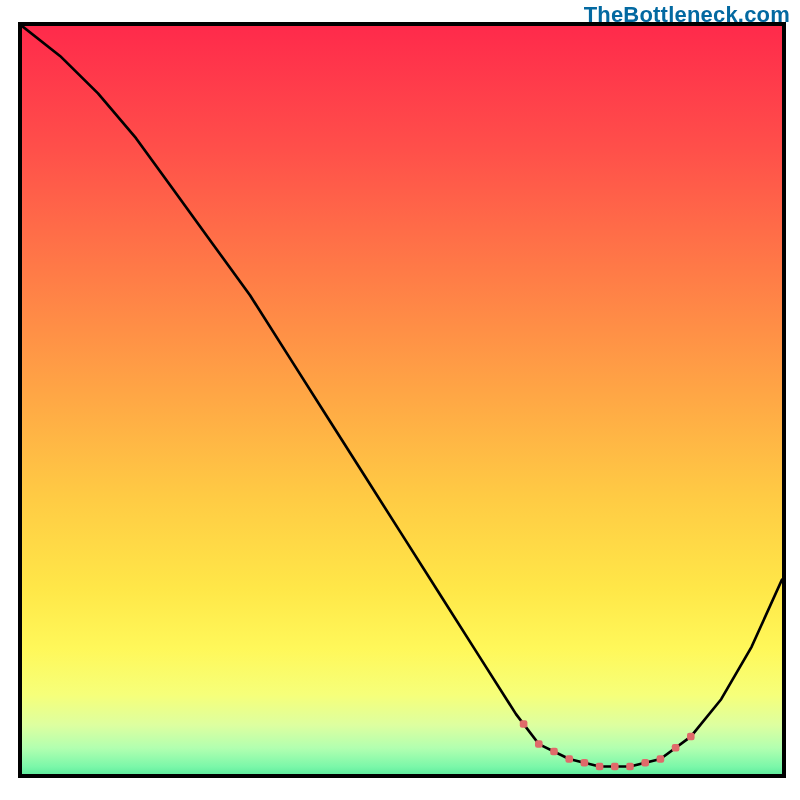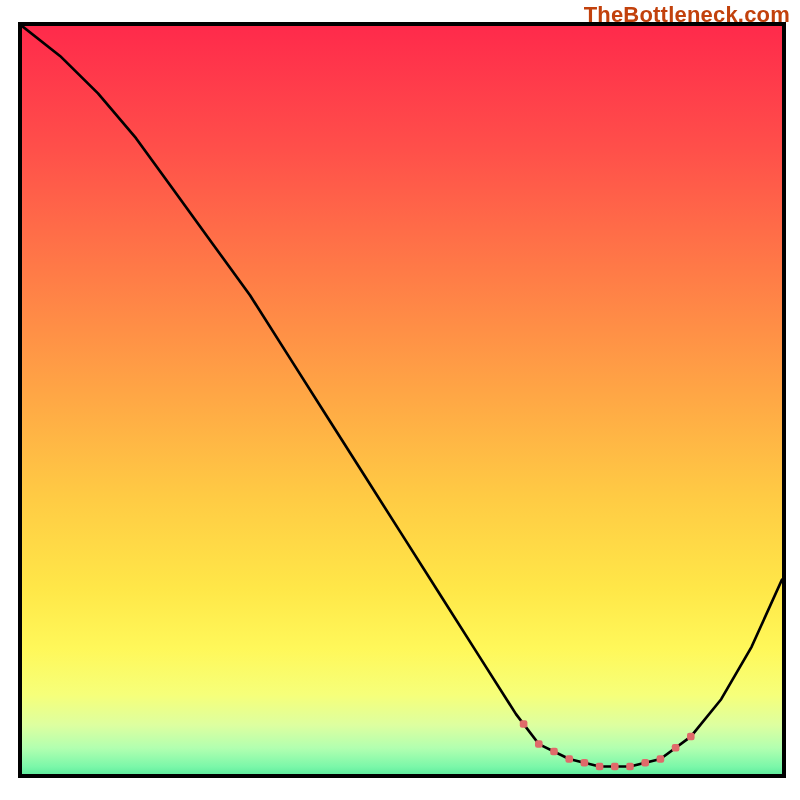--- a/index.html
+++ b/index.html
@@ -15,21 +15,21 @@
     position: relative;
     width: 800px;
     height: 800px;
   }
   .watermark {
     position: absolute;
     top: 2px;
     right: 10px;
     font-size: 22px;
     font-weight: 600;
-    color: #c2410c;
+    color: #0369a1;
     letter-spacing: 0.2px;
     z-index: 10;
   }
   .plot-area {
     position: absolute;
     left: 18px;
     top: 22px;
     width: 768px;
     height: 756px;
     border: 4px solid #000;

